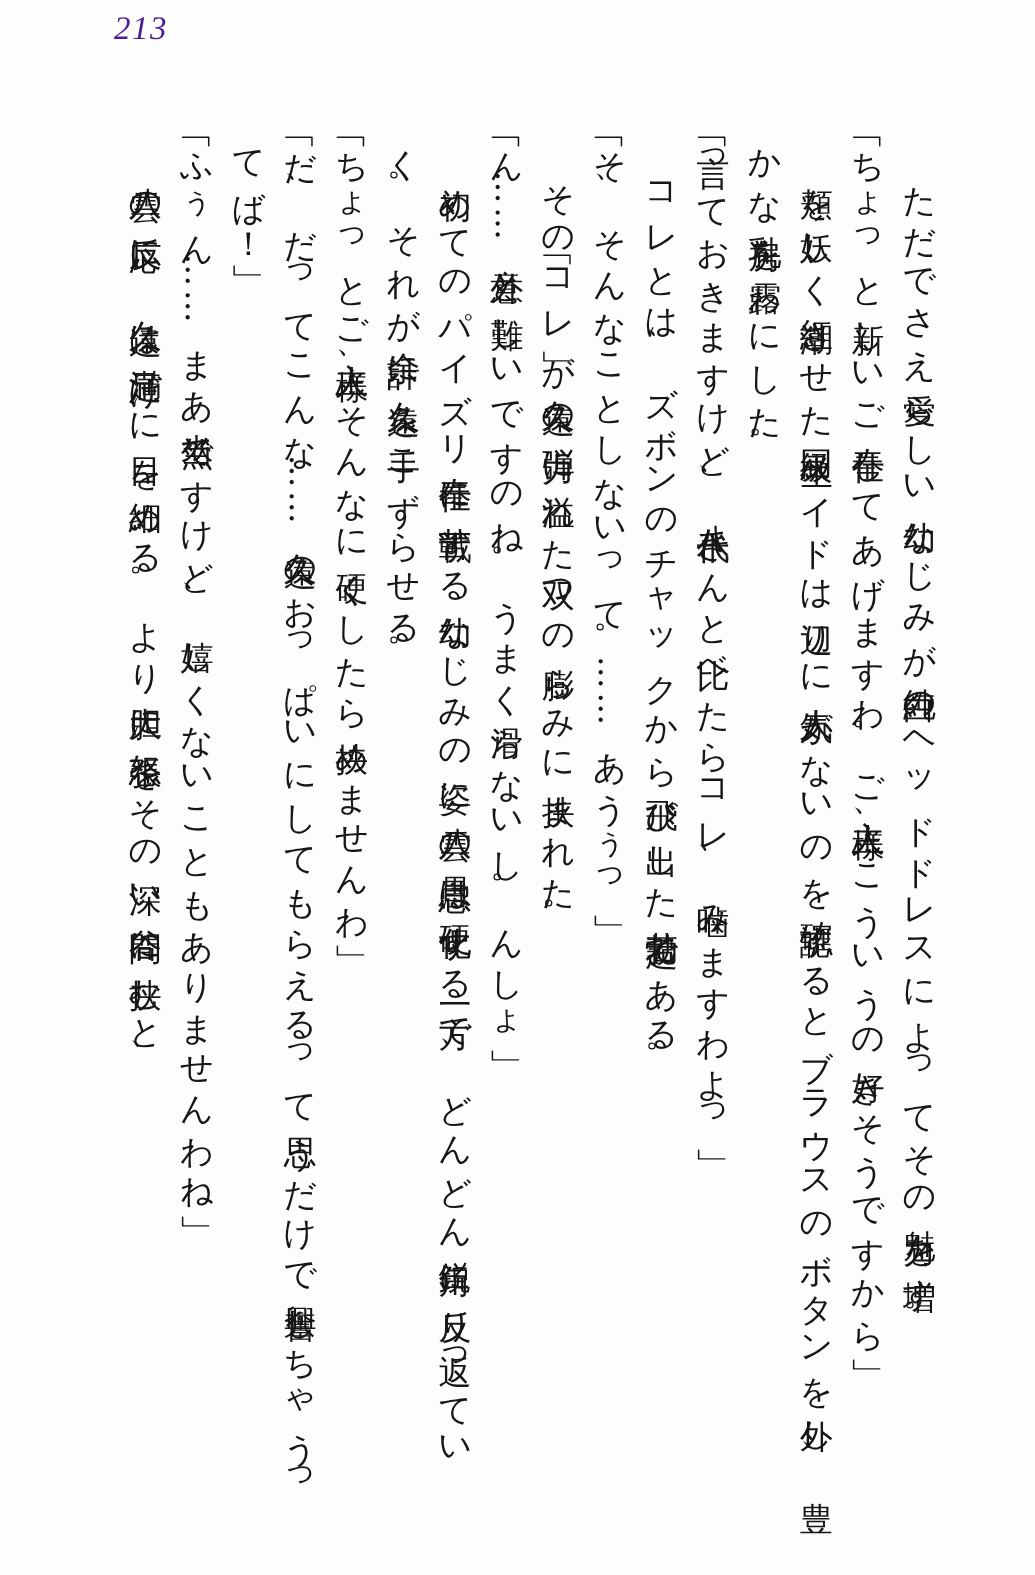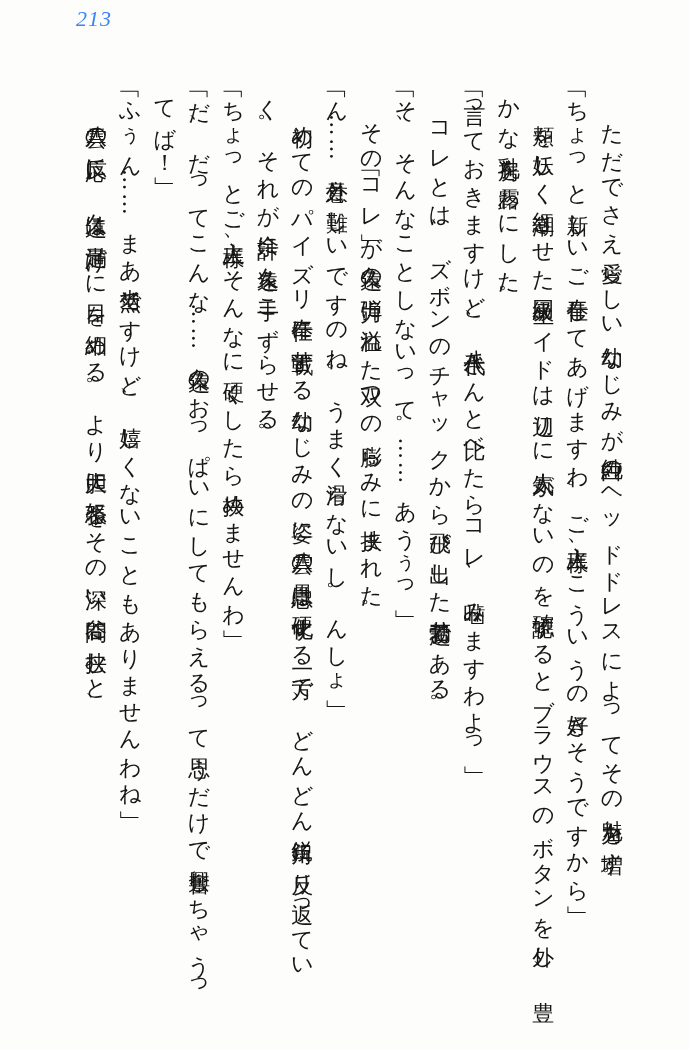--- a/index.html
+++ b/index.html
@@ -19,21 +19,21 @@
     background: #fdfdfc;
   }
   .page-number {
     position: absolute;
     left: 76px;
     top: 6px;
     font-size: 22px;
     font-style: italic;
     letter-spacing: 1px;
     font-family: "Liberation Serif", "DejaVu Serif", serif;
-    color: #3b82f6;
+    color: #4c1d95;
   }
   .text-block {
     position: absolute;
     top: 84px;
     right: 61px;
     width: 586px;
     height: 928px;
     writing-mode: vertical-rl;
     text-orientation: mixed;
     font-size: 22px;

